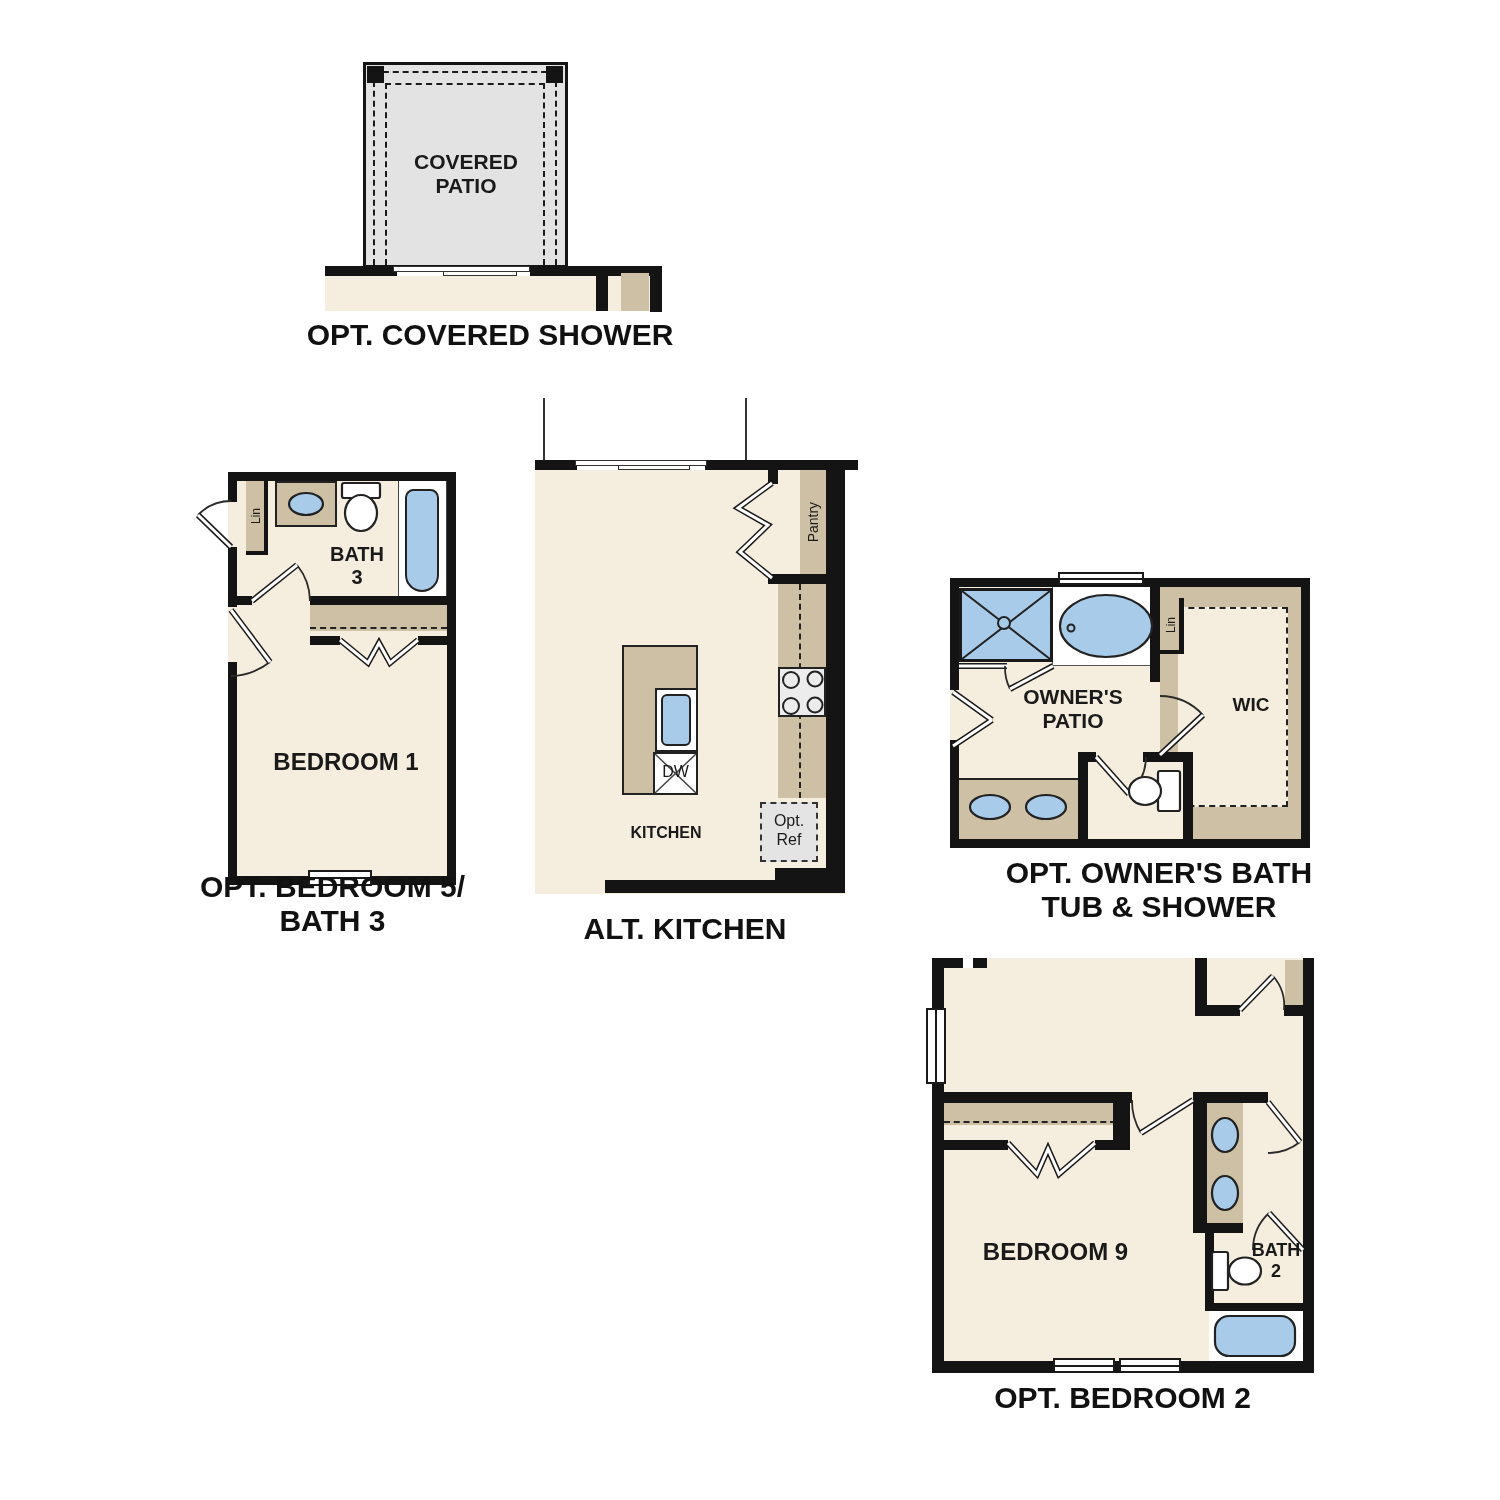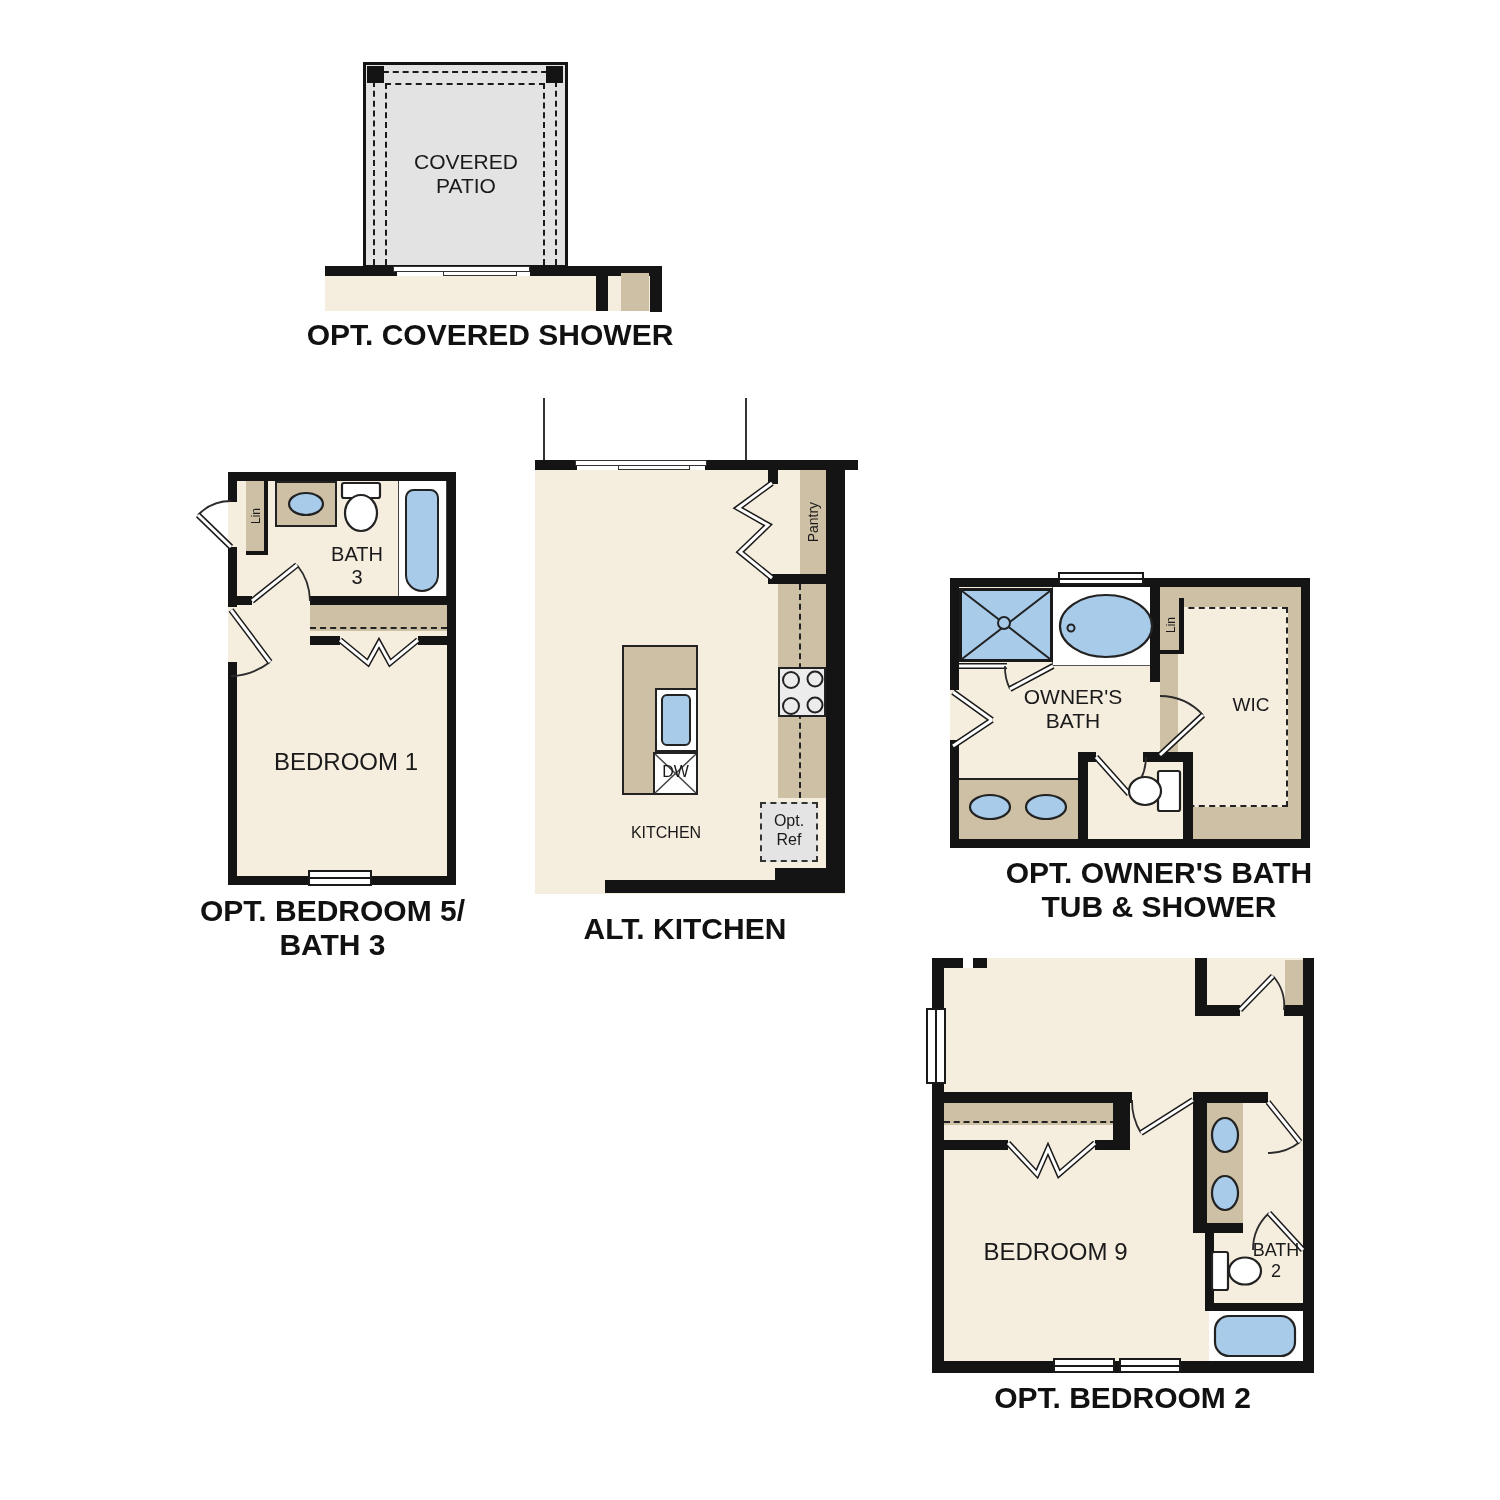--- a/index.html
+++ b/index.html
@@ -4,21 +4,21 @@
 <style>
   *{margin:0;padding:0;box-sizing:border-box}
   html,body{background:#fff}
   body{width:1500px;height:1500px;position:relative;font-family:"Liberation Sans",sans-serif;color:#1a1a1a;overflow:hidden}
   .plan{position:absolute}
   .abs{position:absolute}
   .wall{position:absolute;background:#141414}
   .cream{background:#f5edde}
   .tan{background:#cec0a4}
   .lbl{position:absolute;text-align:center;white-space:pre-line;line-height:1.16;color:#1a1a1a}
-  .b{font-weight:normal}
+  .b{font-weight:bold}
   .rot{transform:rotate(-90deg);transform-origin:center}
   svg.ov{position:absolute;left:0;top:0;overflow:visible}
   .win{position:absolute;background:#fff;border:2px solid #1a1a1a}
   .win-h::after{content:"";position:absolute;left:0;right:0;top:50%;height:2px;margin-top:-1px;background:#1a1a1a}
   .win-v::after{content:"";position:absolute;top:0;bottom:0;left:50%;width:2px;margin-left:-1px;background:#1a1a1a}
   .slider{position:absolute;background:#fff;border:1.5px solid #333}
   .dashrect{position:absolute;border:2px dashed #1a1a1a;border-bottom:none}
   .dashedh{position:absolute;border-top:2.5px dashed #222}
   .dashedv{position:absolute;border-left:2.5px dashed #222}
   .title{position:absolute;font-weight:bold;font-size:30px;line-height:1.14;text-align:center;white-space:pre-line;color:#111}
@@ -94,21 +94,21 @@
       <path class="arc" d="M48,197 A66,66 0 0 1 9,211"></path>
       <path class="lf1" d="M9,145 L48,197"></path>
         <path class="lf2" d="M9,145 L48,197"></path>
     </g>
   </svg>
   <div class="lbl b" style="left:98px;top:78px;width:74px;font-size:20px">BATH
 3</div>
   <div class="lbl rot" style="left:4px;top:44px;width:62px;font-size:12px">Lin</div>
   <div class="lbl b" style="left:22px;top:283px;width:204px;font-size:24px">BEDROOM 1</div>
 </div>
-<div class="title" style="left:175px;top:894px;width:315px">OPT. BEDROOM 5/
+<div class="title" style="left:175px;top:870px;width:315px">OPT. BEDROOM 5/
 BATH 3</div>
 
 <div class="plan" style="left:530px;top:398px;width:335px;height:500px">
   <div class="abs" style="left:13px;top:0px;width:2px;height:64px;background:#333"></div>
   <div class="abs" style="left:215px;top:0px;width:2px;height:64px;background:#333"></div>
   <div class="abs cream" style="left:5px;top:64px;width:310px;height:432px"></div>
   <div class="abs tan" style="left:270px;top:72px;width:26px;height:106px"></div>
   <div class="abs tan" style="left:248px;top:186px;width:48px;height:214px"></div>
   <div class="dashedv" style="left:269px;top:186px;height:214px"></div>
   <div class="wall" style="left:5px;top:62px;width:323px;height:10px"></div>
@@ -200,21 +200,21 @@
         <path class="lf2" d="M151,187 L184,224"></path>
     </g>
     <g>
       <rect class="fx" x="213" y="201" width="22" height="40" rx="2"></rect>
       <ellipse class="fx" cx="200" cy="221" rx="16" ry="14"></ellipse>
     </g>
     <ellipse class="bluefx" cx="45" cy="237" rx="20" ry="12"></ellipse>
     <ellipse class="bluefx" cx="101" cy="237" rx="20" ry="12"></ellipse>
   </svg>
   <div class="lbl b" style="left:58px;top:115px;width:140px;font-size:21px">OWNER'S
-BATH</div>
+PATIO</div>
   <div class="lbl b" style="left:264px;top:124px;width:84px;font-size:19px">WIC</div>
   <div class="lbl rot" style="left:197px;top:48px;width:60px;font-size:12px">Lin</div>
 </div>
 <div class="title" style="left:979px;top:856px;width:360px">OPT. OWNER'S BATH
 TUB &amp; SHOWER</div>
 
 <div class="plan" style="left:925px;top:950px;width:395px;height:428px">
   <div class="abs cream" style="left:7px;top:8px;width:380px;height:415px"></div>
   <div class="abs tan" style="left:19px;top:153px;width:172px;height:22px"></div>
   <div class="dashedh" style="left:19px;top:171px;width:172px"></div>

